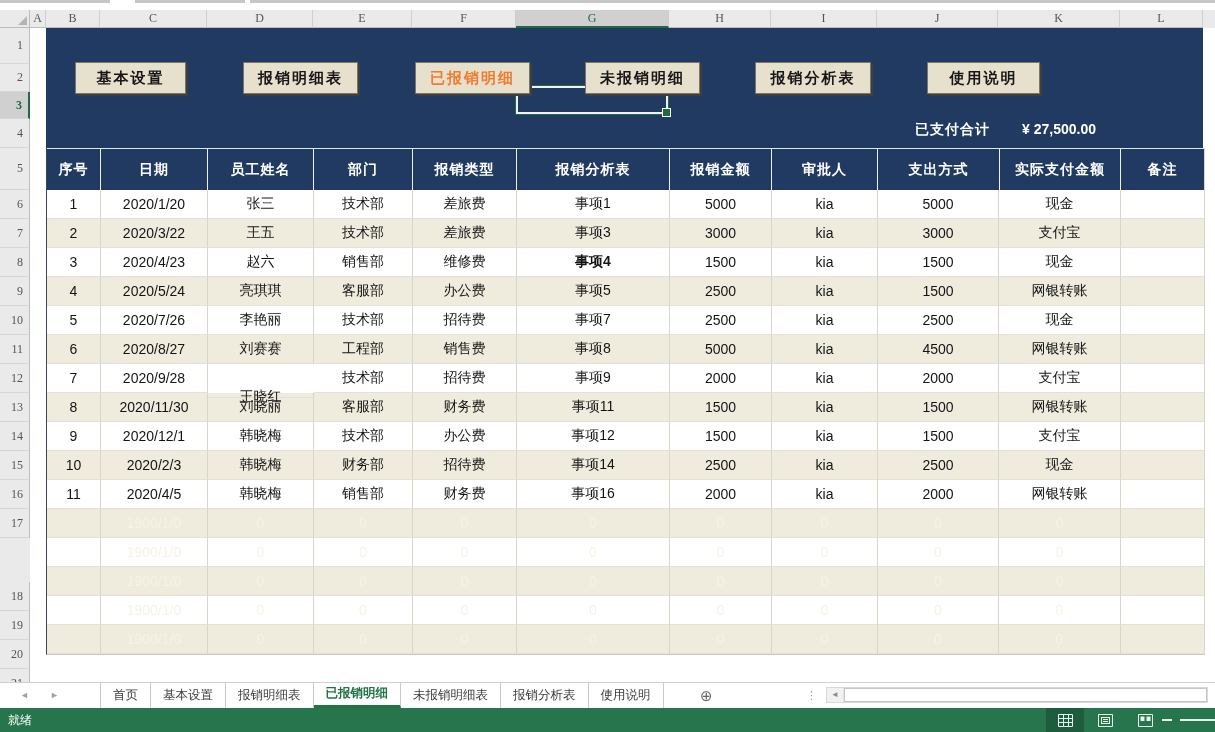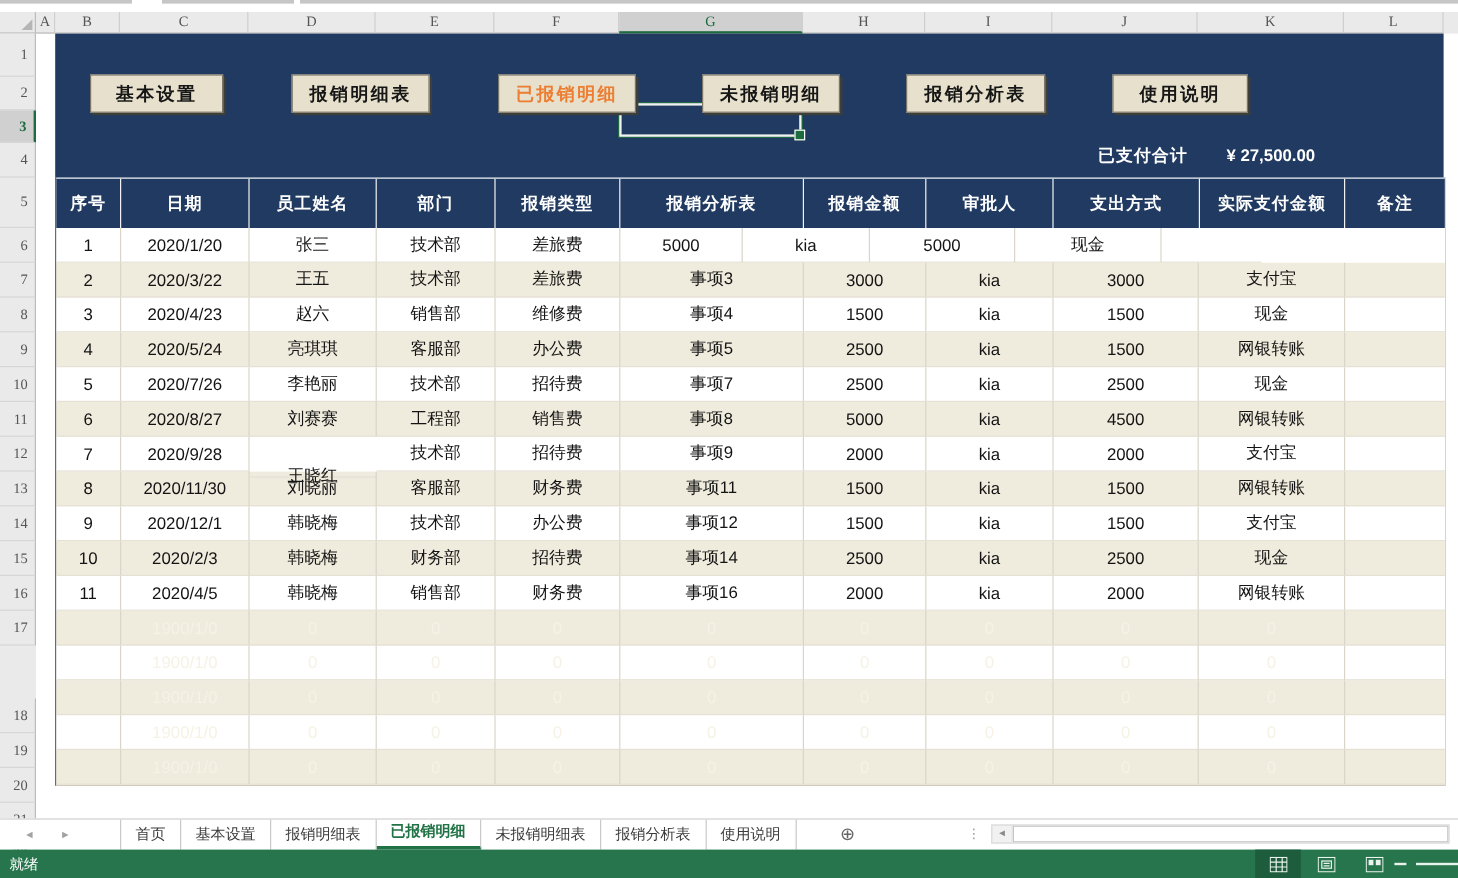--- a/index.html
+++ b/index.html
@@ -162,20 +162,21 @@
         <div class="th" style="width: 121px;">实际支付金额</div>
         <div class="th" style="width: 83px;">备注</div>
       </div>
     <div id="tbody">
         <div class="tr">
           <div class="td" style="width: 54px;">1</div>
           <div class="td" style="width: 107px;">2020/1/20</div>
           <div class="td" style="width: 106px;">张三</div>
           <div class="td" style="width: 99px;">技术部</div>
           <div class="td" style="width: 104px;">差旅费</div>
+          <div class="td" style="width: 153px;">事项1</div>
           <div class="td" style="width: 102px;">5000</div>
           <div class="td" style="width: 106px;">kia</div>
           <div class="td" style="width: 121px;">5000</div>
           <div class="td" style="width: 122px;">现金</div>
           <div class="td" style="width: 83px;"></div>
         </div>
         <div class="tr alt">
           <div class="td" style="width: 54px;">2</div>
           <div class="td" style="width: 107px;">2020/3/22</div>
           <div class="td" style="width: 106px;">王五</div>
@@ -187,21 +188,21 @@
           <div class="td" style="width: 121px;">3000</div>
           <div class="td" style="width: 122px;">支付宝</div>
           <div class="td" style="width: 83px;"></div>
         </div>
         <div class="tr">
           <div class="td" style="width: 54px;">3</div>
           <div class="td" style="width: 107px;">2020/4/23</div>
           <div class="td" style="width: 106px; text-align: right;">赵六</div>
           <div class="td" style="width: 99px;">销售部</div>
           <div class="td" style="width: 104px;">维修费</div>
-          <div class="td" style="width: 153px;">事项4</div>
+          <div class="td" style="width: 153px; font-weight: bold;">事项4</div>
           <div class="td" style="width: 102px;">1500</div>
           <div class="td" style="width: 106px;">kia</div>
           <div class="td" style="width: 121px;">1500</div>
           <div class="td" style="width: 122px;">现金</div>
           <div class="td" style="width: 83px;"></div>
         </div>
         <div class="tr alt">
           <div class="td" style="width: 54px;">4</div>
           <div class="td" style="width: 107px;">2020/5/24</div>
           <div class="td" style="width: 106px;">亮琪琪</div>

